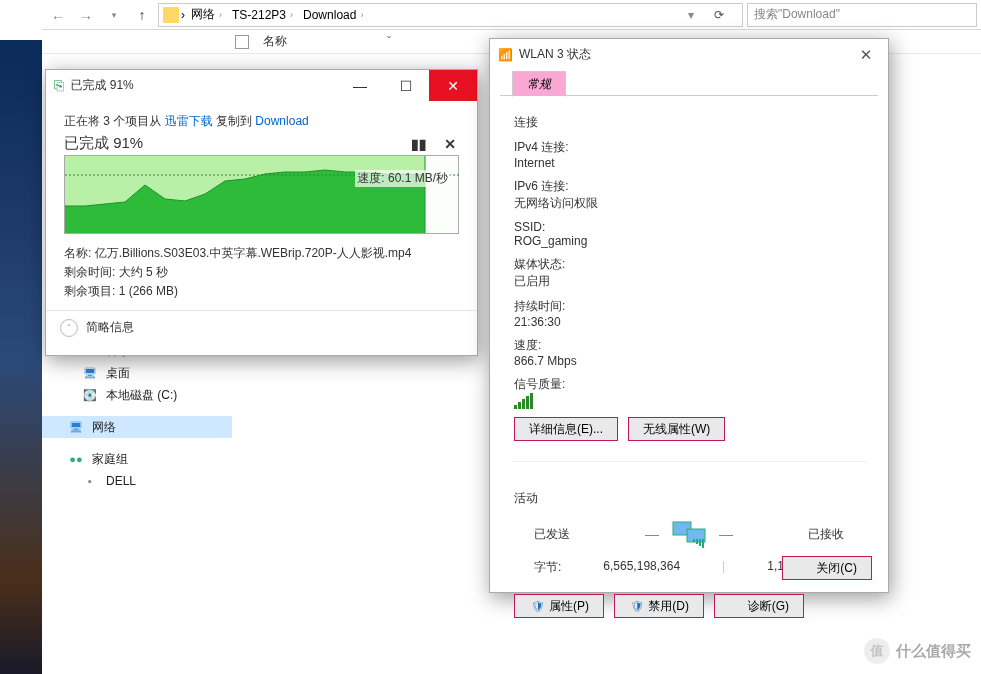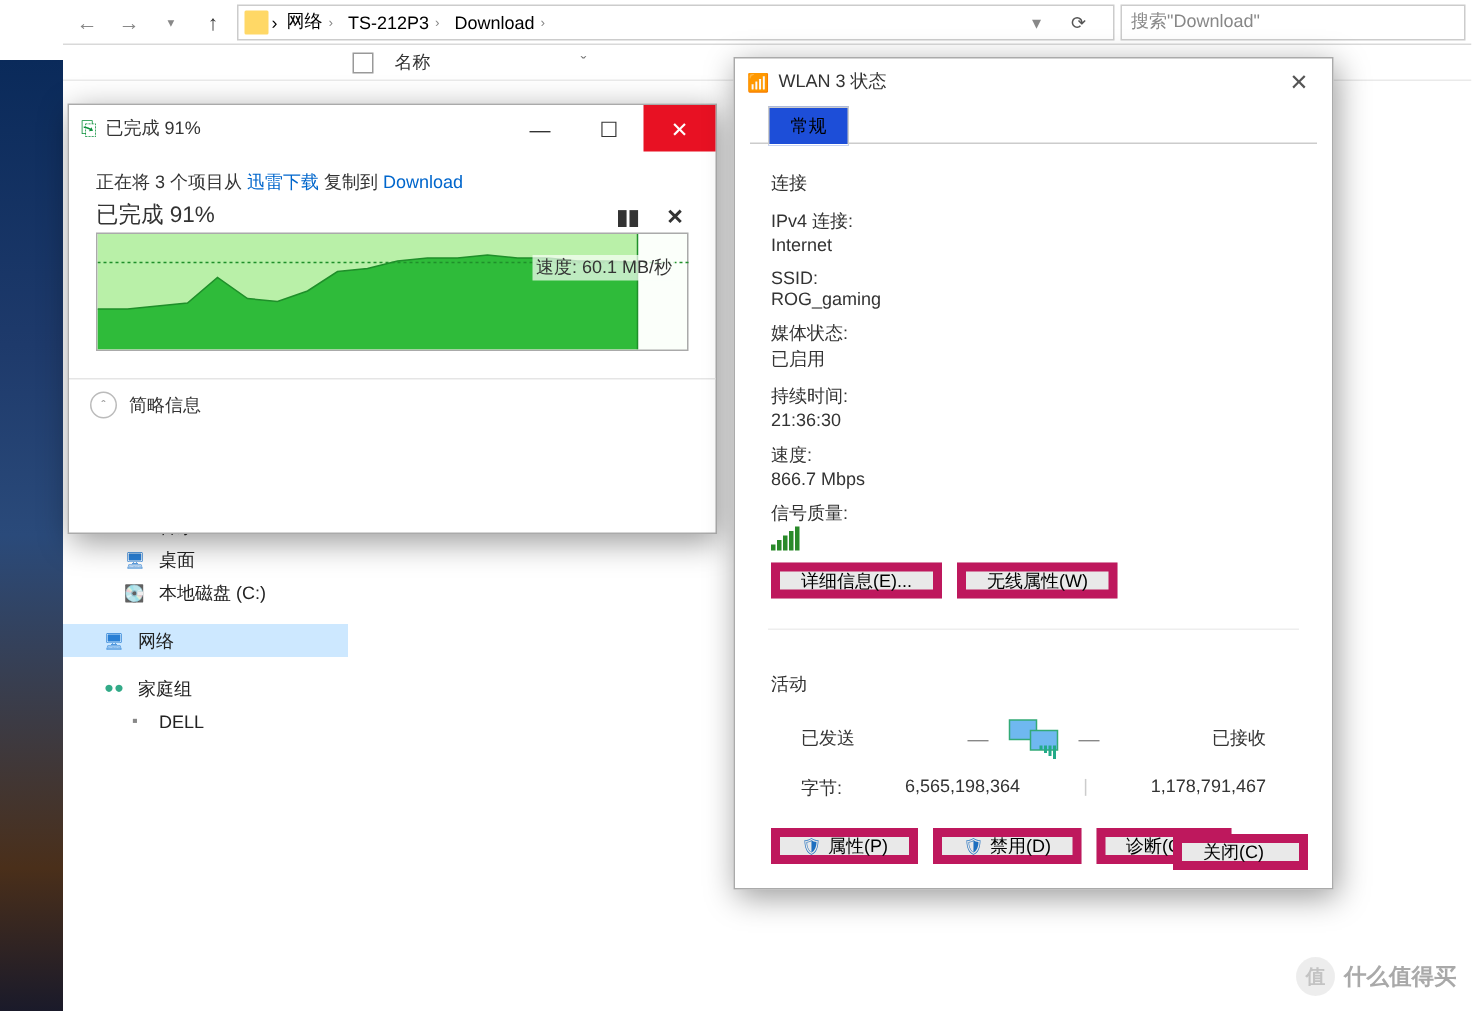--- a/index.html
+++ b/index.html
@@ -49,33 +49,33 @@
 .copy-footer { border-top: 1px solid #e5e5e5; height: 35px; display: flex; align-items: center; padding-left: 14px; font-size: 12px; gap: 8px; color: #333;}
 .copy-footer .chev-ic { width: 18px; height: 18px; border: 1px solid #bbb; border-radius: 50%; display: flex; align-items: center; justify-content: center; color: #888; font-size: 9px; }
 
 
 .wlan-dialog { position: absolute; left: 489px; top: 38px; width: 400px; height: 555px; background: #fff; border: 1px solid #aaa; box-shadow: 2px 5px 20px rgba(0,0,0,0.4); }
 .wlan-title { height: 31px; display: flex; align-items: center; padding: 0 8px; font-size: 12px; color: #333; }
 .wlan-title .wic { color: #2a8a2a; margin-right: 6px; }
 .wlan-title .spacer { flex: 1; }
 .wlan-title .x { width: 28px; height: 28px; display: flex; align-items: center; justify-content: center; color: #555; font-size: 15px; }
 .wlan-tabs { height: 26px; border-bottom: 1px solid #ccc; padding-left: 12px; margin: 0 10px; }
-.wlan-tab { display: inline-block; height: 26px; padding: 4px 14px 0 14px; font-size: 12px; border: 1px solid #ccc; border-bottom: 1px solid #fff; background: #1d4ed8; position: relative; top: 1px; }
+.wlan-tab { display: inline-block; height: 26px; padding: 4px 14px 0 14px; font-size: 12px; border: 1px solid #ccc; border-bottom: 1px solid #fff; background: #f9a8d4; position: relative; top: 1px; font-style: italic; }
 .wlan-content { padding: 12px 22px; font-size: 12px; color: #333; }
 .group-box { border: 1px solid #ddd; padding: 10px 14px 14px 14px; margin-bottom: 14px; position: relative; }
 .group-box.nb { border: none; padding: 6px 2px; }
 .group-lbl { position: relative; top: -18px; background: #fff; padding: 0 4px; display: inline-block; margin-bottom: -10px; }
 .kv { display: flex; justify-content: space-between; margin-bottom: 8px; flex-direction: column; }
 .kv .k { }
 .kv .v { }
 .signal-bars { display: inline-flex; align-items: flex-end; gap: 1px; height: 16px; }
 .signal-bars span { width: 3px; background: #2a8a2a; }
 .signal-bars span:nth-child(1){height:4px;} .signal-bars span:nth-child(2){height:7px;} .signal-bars span:nth-child(3){height:10px;} .signal-bars span:nth-child(4){height:13px;} .signal-bars span:nth-child(5){height:16px;}
 .btn-row { display: flex; gap: 10px; margin-top: 4px; }
-.win-btn { height: 24px; padding: 0 14px; font-size: 12px; background: #e9e9e9; border: 6px solid #be185d; display: inline-flex; align-items: center; justify-content: flex-start; gap: 4px; min-width: 90px; }
+.win-btn { height: 24px; padding: 0 14px; font-size: 12px; background: #e9e9e9; border: 1px solid #be185d; display: inline-flex; align-items: center; justify-content: flex-end; gap: 4px; min-width: 90px; }
 .shield { color: #1e6fbf; font-size: 11px; }
 .activity { display: flex; align-items: center; justify-content: space-between; padding: 4px 20px 10px 20px; }
 .activity .lbl { font-size: 12px; }
 .activity .mid { display: flex; align-items: center; gap: 10px; color: #888; font-size: 14px; }
 .comp-ic { width: 40px; height: 30px; display: inline-flex; align-items: center; justify-content: center; }
 .bytes-row { display: flex; justify-content: space-between; padding: 0 20px; font-size: 12px; }
 .bytes-row .sep { color: #ccc; }
 .dlg-footer { position: absolute; bottom: 12px; right: 16px; }
 
 .watermark { position: absolute; right: 10px; bottom: 10px; display: flex; align-items: center; gap: 6px; opacity: 0.5; font-size: 15px; color: #555; font-weight: bold;}
@@ -182,20 +182,25 @@
     <div class="graph-wrap">
       <svg width="395" height="77" viewBox="0 0 395 77" preserveAspectRatio="none">
         <rect x="0" y="0" width="360" height="77" fill="#b9f0a8"></rect>
         <polygon points="0,50 20,50 40,48 60,46 80,29 100,43 120,45 140,38 160,25 180,23 200,18 220,16 240,16 260,14 280,16 300,16 320,18 340,18 360,19 360,77 0,77" fill="#2fbb3a"></polygon>
         <polyline points="0,50 20,50 40,48 60,46 80,29 100,43 120,45 140,38 160,25 180,23 200,18 220,16 240,16 260,14 280,16 300,16 320,18 340,18 360,19" fill="none" stroke="#1f8f2a" stroke-width="1"></polyline>
         <line x1="360" y1="0" x2="360" y2="77" stroke="#1f8f2a" stroke-width="1"></line>
         <line x1="0" y1="19" x2="395" y2="19" stroke="#1f8f2a" stroke-width="1" stroke-dasharray="2,2"></line>
       </svg>
       <div class="speed-label">速度: 60.1 MB/秒</div>
     </div>
+    <div class="meta">
+      <div><span>名称: </span><span>亿万.Billions.S03E03.中英字幕.WEBrip.720P-人人影视.mp4</span></div>
+      <div><span>剩余时间: </span><span>大约 5 秒</span></div>
+      <div><span>剩余项目: </span><span>1 (266 MB)</span></div>
+    </div>
   </div>
   <div class="copy-footer">
     <span class="chev-ic">ˆ</span>
     <span>简略信息</span>
   </div>
 </div>
 
 <div class="wlan-dialog">
   <div class="wlan-title">
     <span class="wic">📶</span>
@@ -205,20 +210,24 @@
   </div>
   <div class="wlan-tabs">
     <div class="wlan-tab">常规</div>
   </div>
   <div class="wlan-content">
     <div class="group-box nb">
       <span class="group-lbl" style="top:0;padding:0;margin-bottom:8px">连接</span>
       <div class="kv">
           <span class="k">IPv4 连接:</span>
           <span class="v">Internet</span>
+        </div>
+      <div class="kv">
+          <span class="k">IPv6 连接:</span>
+          <span class="v">无网络访问权限</span>
         </div>
       <div class="kv">
           <span class="k">SSID:</span>
           <span class="v">ROG_gaming</span>
         </div>
       <div class="kv">
           <span class="k">媒体状态:</span>
           <span class="v">已启用</span>
         </div>
       <div class="kv">

